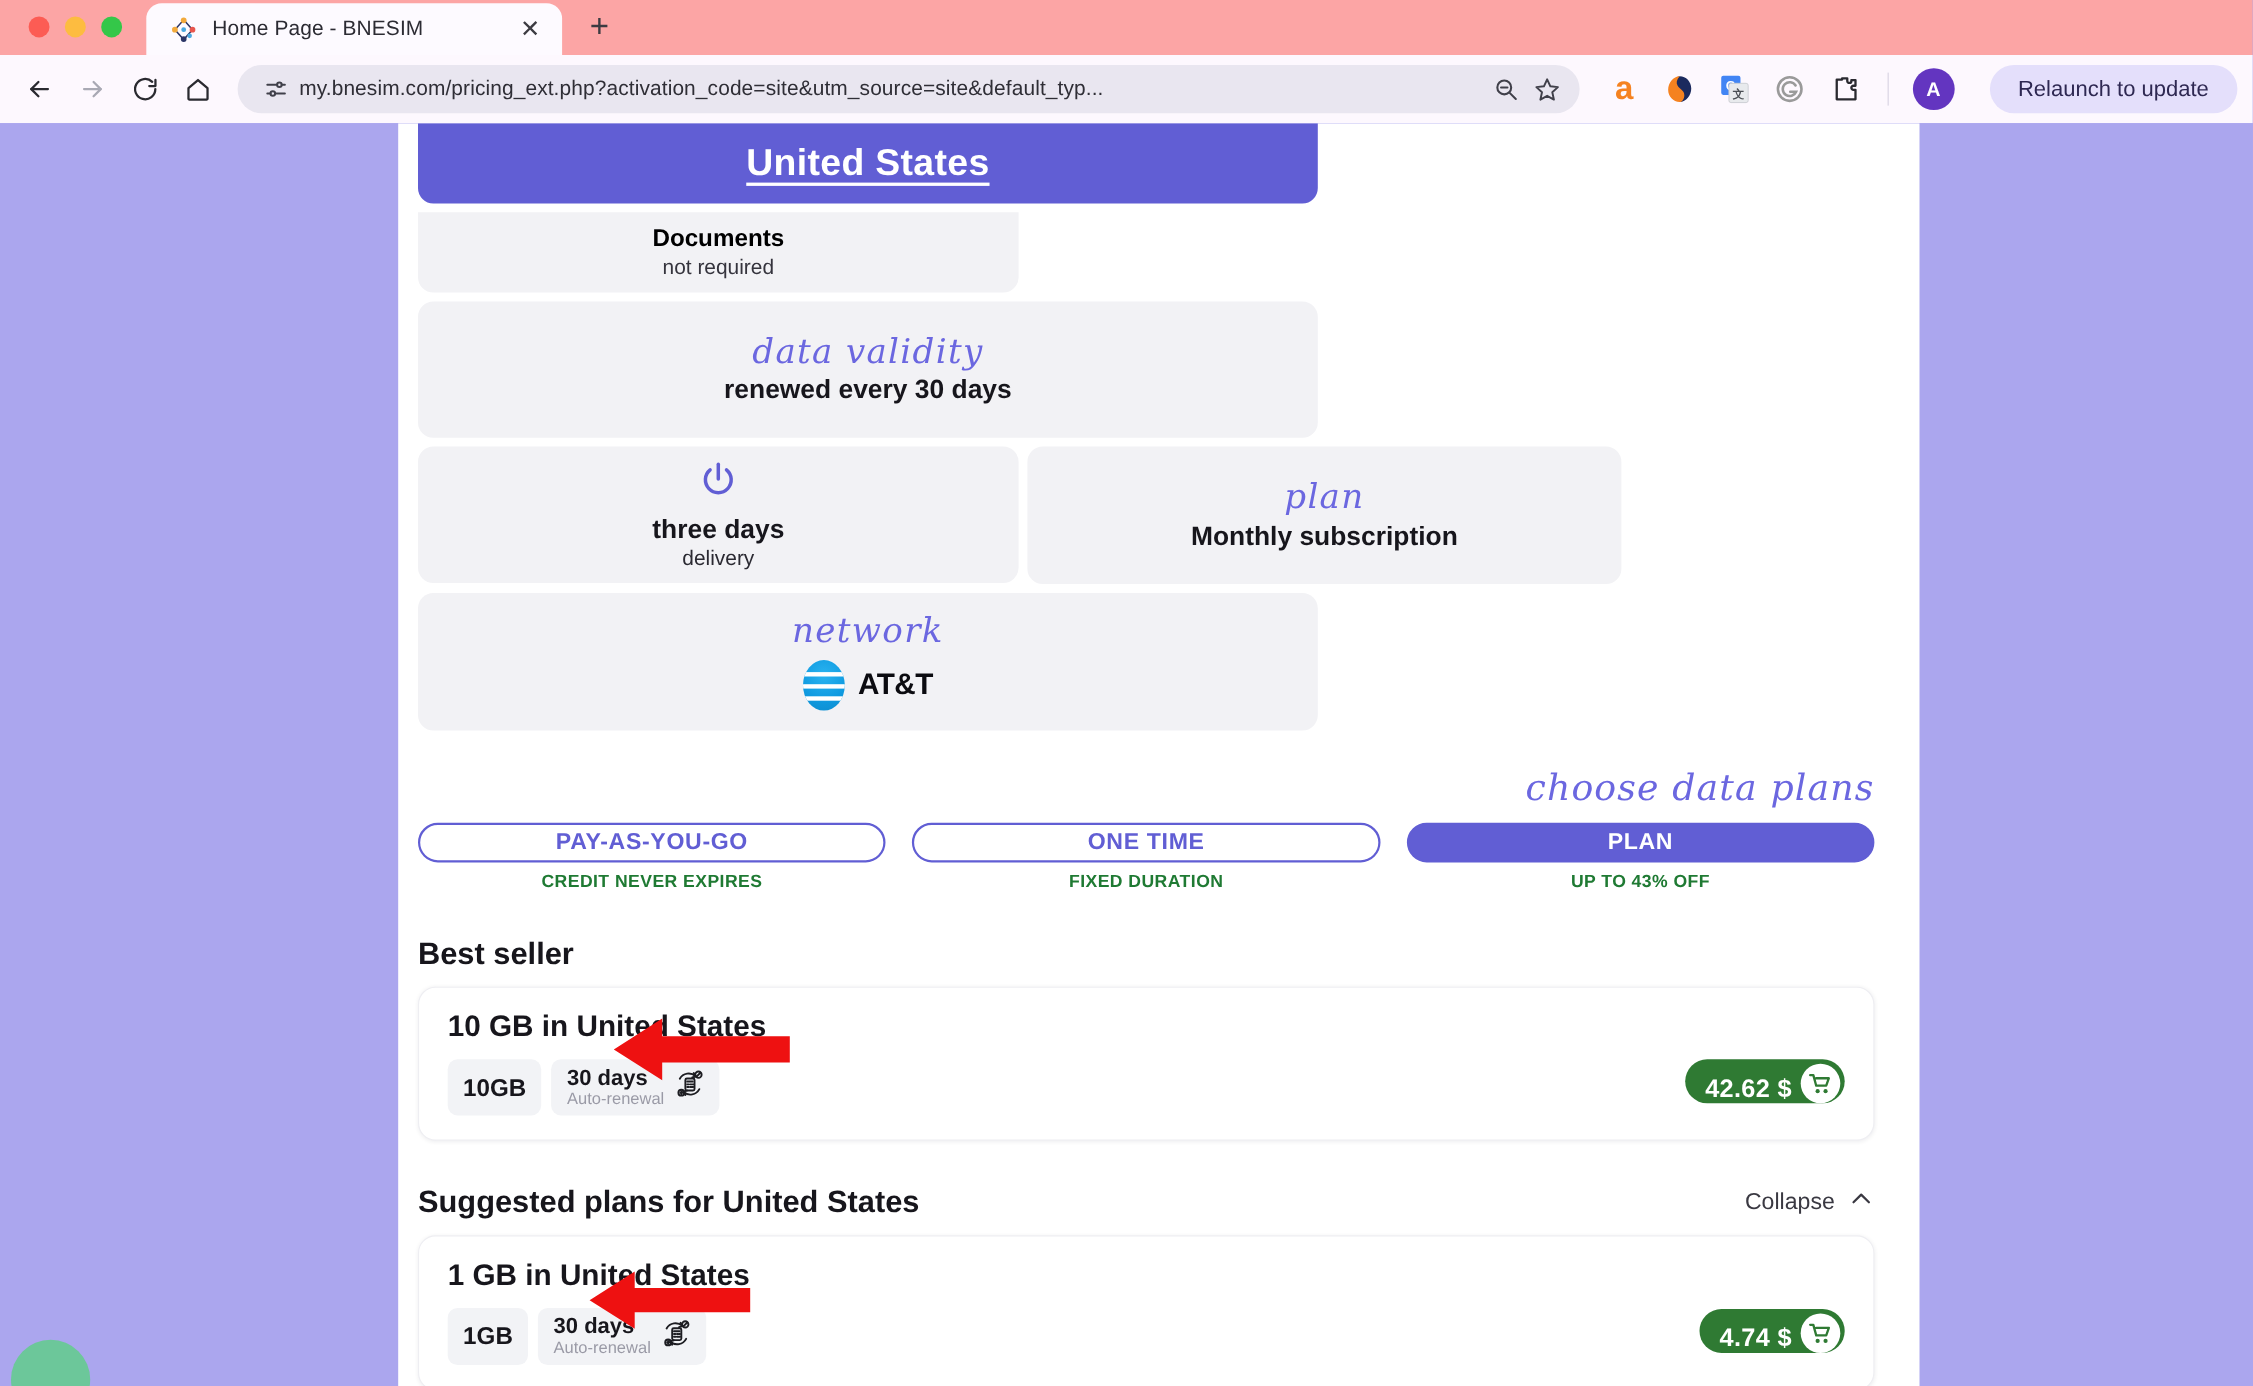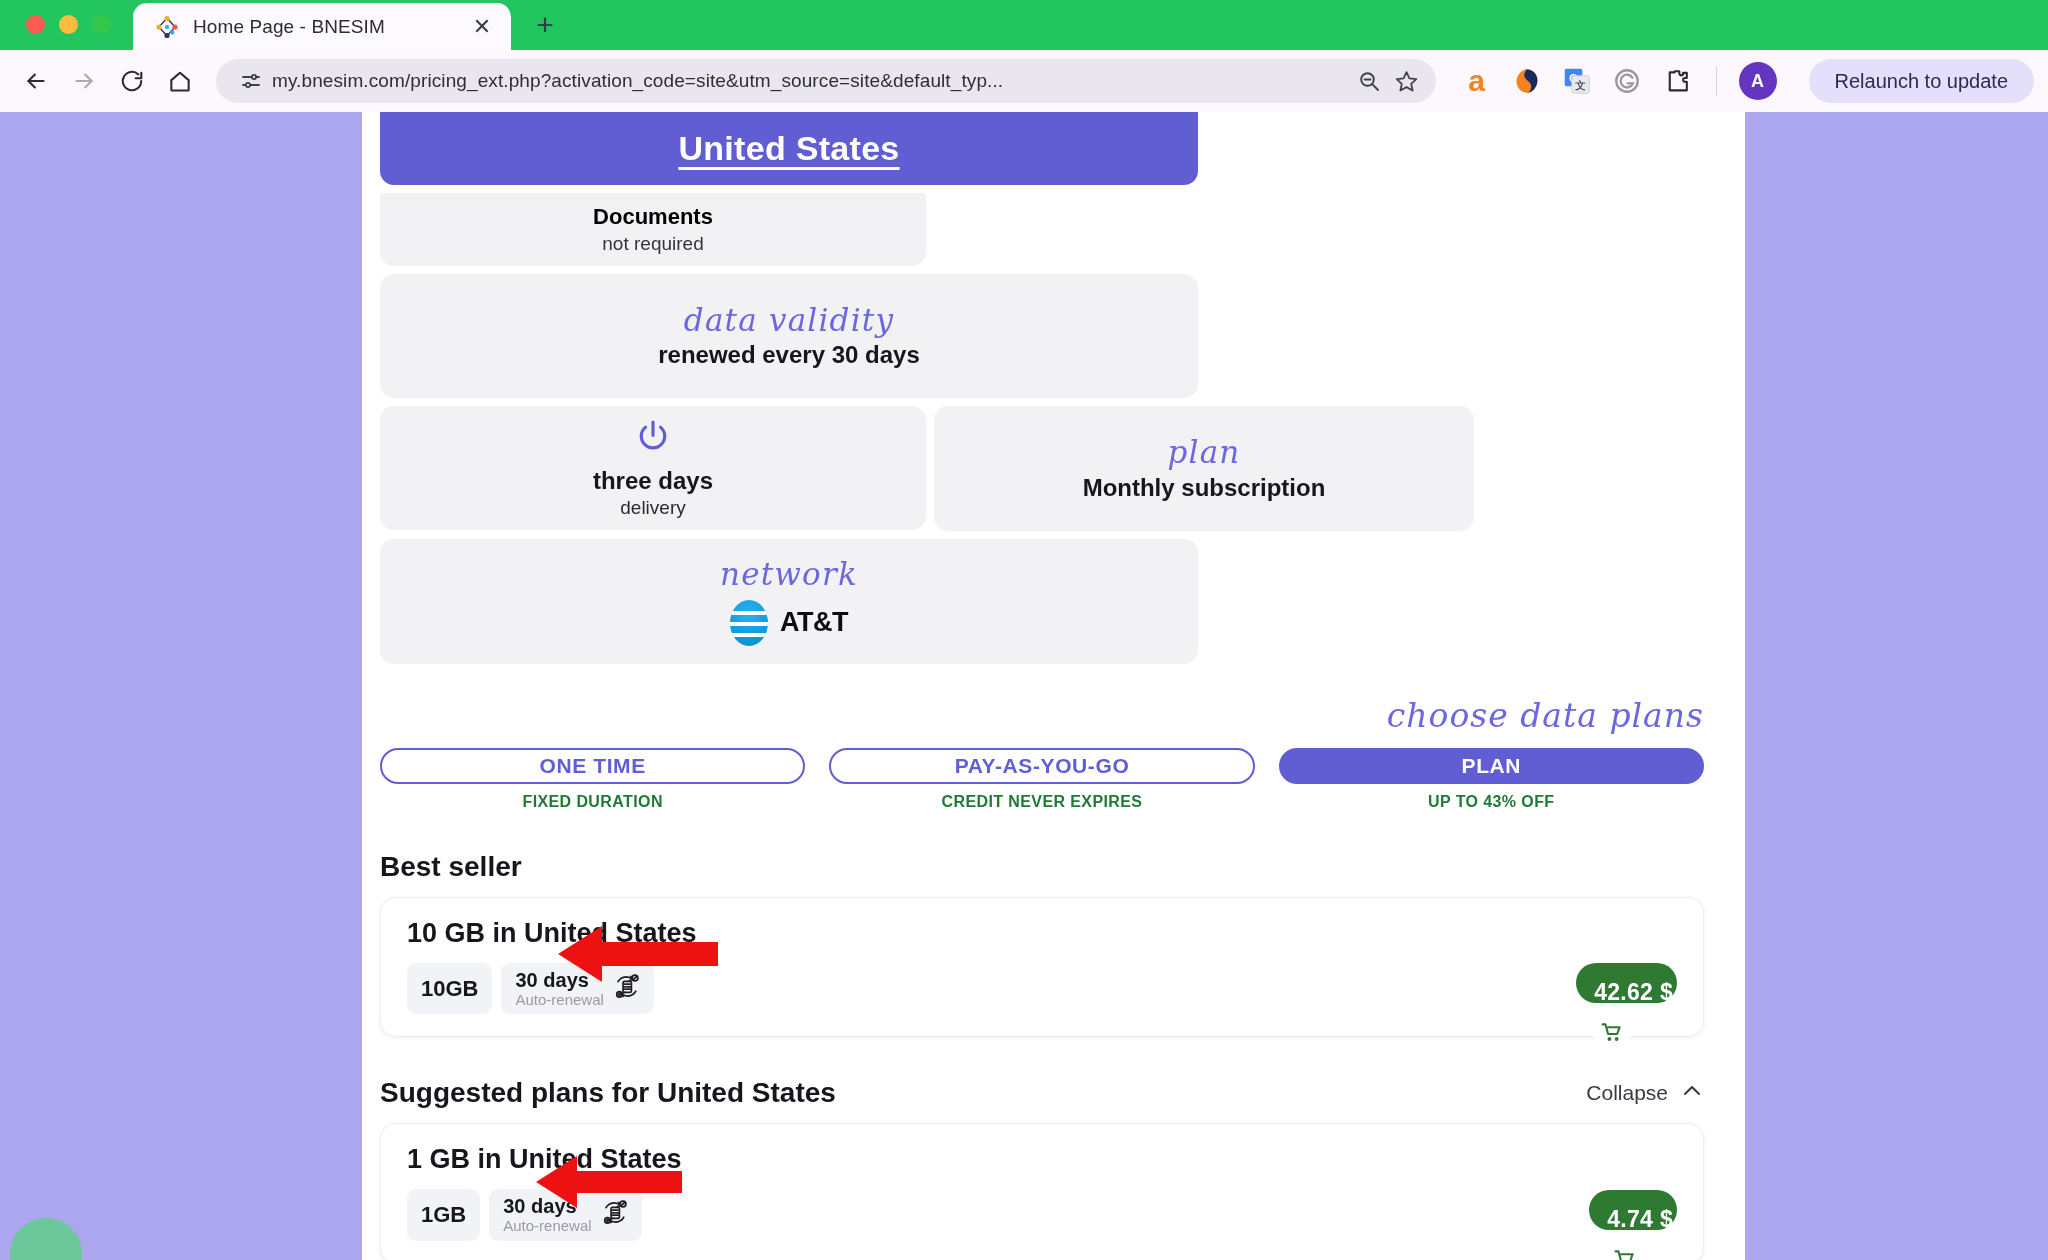--- a/index.html
+++ b/index.html
@@ -7,21 +7,21 @@
     width: 2048px; height: 1260px;
     overflow: hidden;
     font-family: "Liberation Sans", sans-serif;
     background: #aba6ee;
   }
 
   
   .browser { width: 2048px; height: 1260px; position: relative; }
 
   .tabstrip {
-    height: 50px; background: #22c55e;
+    height: 50px; background: #fca5a5;
     display: flex; align-items: flex-end; position: relative;
   }
   .traffic { display: flex; gap: 14px; padding: 0 22px 16px 26px; align-items: center; }
   .dot { width: 19px; height: 19px; border-radius: 50%; }
   .dot.red { background: #fc5c54; }
   .dot.yellow { background: #fdbc40; }
   .dot.green { background: #34c749; }
 
   .tab {
     height: 47px; min-width: 378px; background: #fdfaff;
@@ -188,22 +188,22 @@
   .chip-dur {
     background: #f2f3f6; border-radius: 9px;
     padding: 6px 12px 6px 14px; display: flex; align-items: center; gap: 8px;
   }
   .chip-dur-text { display: flex; flex-direction: column; line-height: 1.12; }
   .chip-days { font-size: 20px; font-weight: 700; color: #17161c; }
   .chip-auto { font-size: 15px; color: #9a9aa6; }
 
   .price-pill {
     background: #2f7a33; border-radius: 20px; height: 40px;
-    display: flex; align-items: flex-start; gap: 8px;
-    padding: 16px 4px 0 18px; align-self: center; margin-top: 34px; flex-direction: column;
+    display: flex; align-items: flex-end; gap: 8px;
+    padding: 16px 4px 0 18px; align-self: center; margin-top: 34px;
   }
   .price-text { font-size: 23px; font-weight: 700; color: #ffffff; letter-spacing: .3px; }
   .cart-circle {
     width: 36px; height: 36px; border-radius: 50%; background: #ffffff;
     display: flex; align-items: center; justify-content: center; flex: 0 0 36px;
   }
 
   
   .arrow { position: absolute; pointer-events: none; }
 
@@ -374,26 +374,26 @@
                 </span>
               <span class="att-text">AT&amp;T</span>
             </span>
           </div>
         </div>
 
         <div class="choose-wrap">
           <div class="cursive choose-title">choose data plans</div>
           <div class="tabs-row">
             <div class="tab-col">
+              <div class="pill">PAY-AS-YOU-GO</div>
+              <div class="pill-sub">CREDIT NEVER EXPIRES</div>
+            </div>
+            <div class="tab-col">
               <div class="pill">ONE TIME</div>
               <div class="pill-sub">FIXED DURATION</div>
-            </div>
-            <div class="tab-col">
-              <div class="pill">PAY-AS-YOU-GO</div>
-              <div class="pill-sub">CREDIT NEVER EXPIRES</div>
             </div>
             <div class="tab-col">
               <div class="pill active">PLAN</div>
               <div class="pill-sub">UP TO 43% OFF</div>
             </div>
           </div>
         </div>
 
         <div class="section-head">
           <span class="section-title">Best seller</span>

